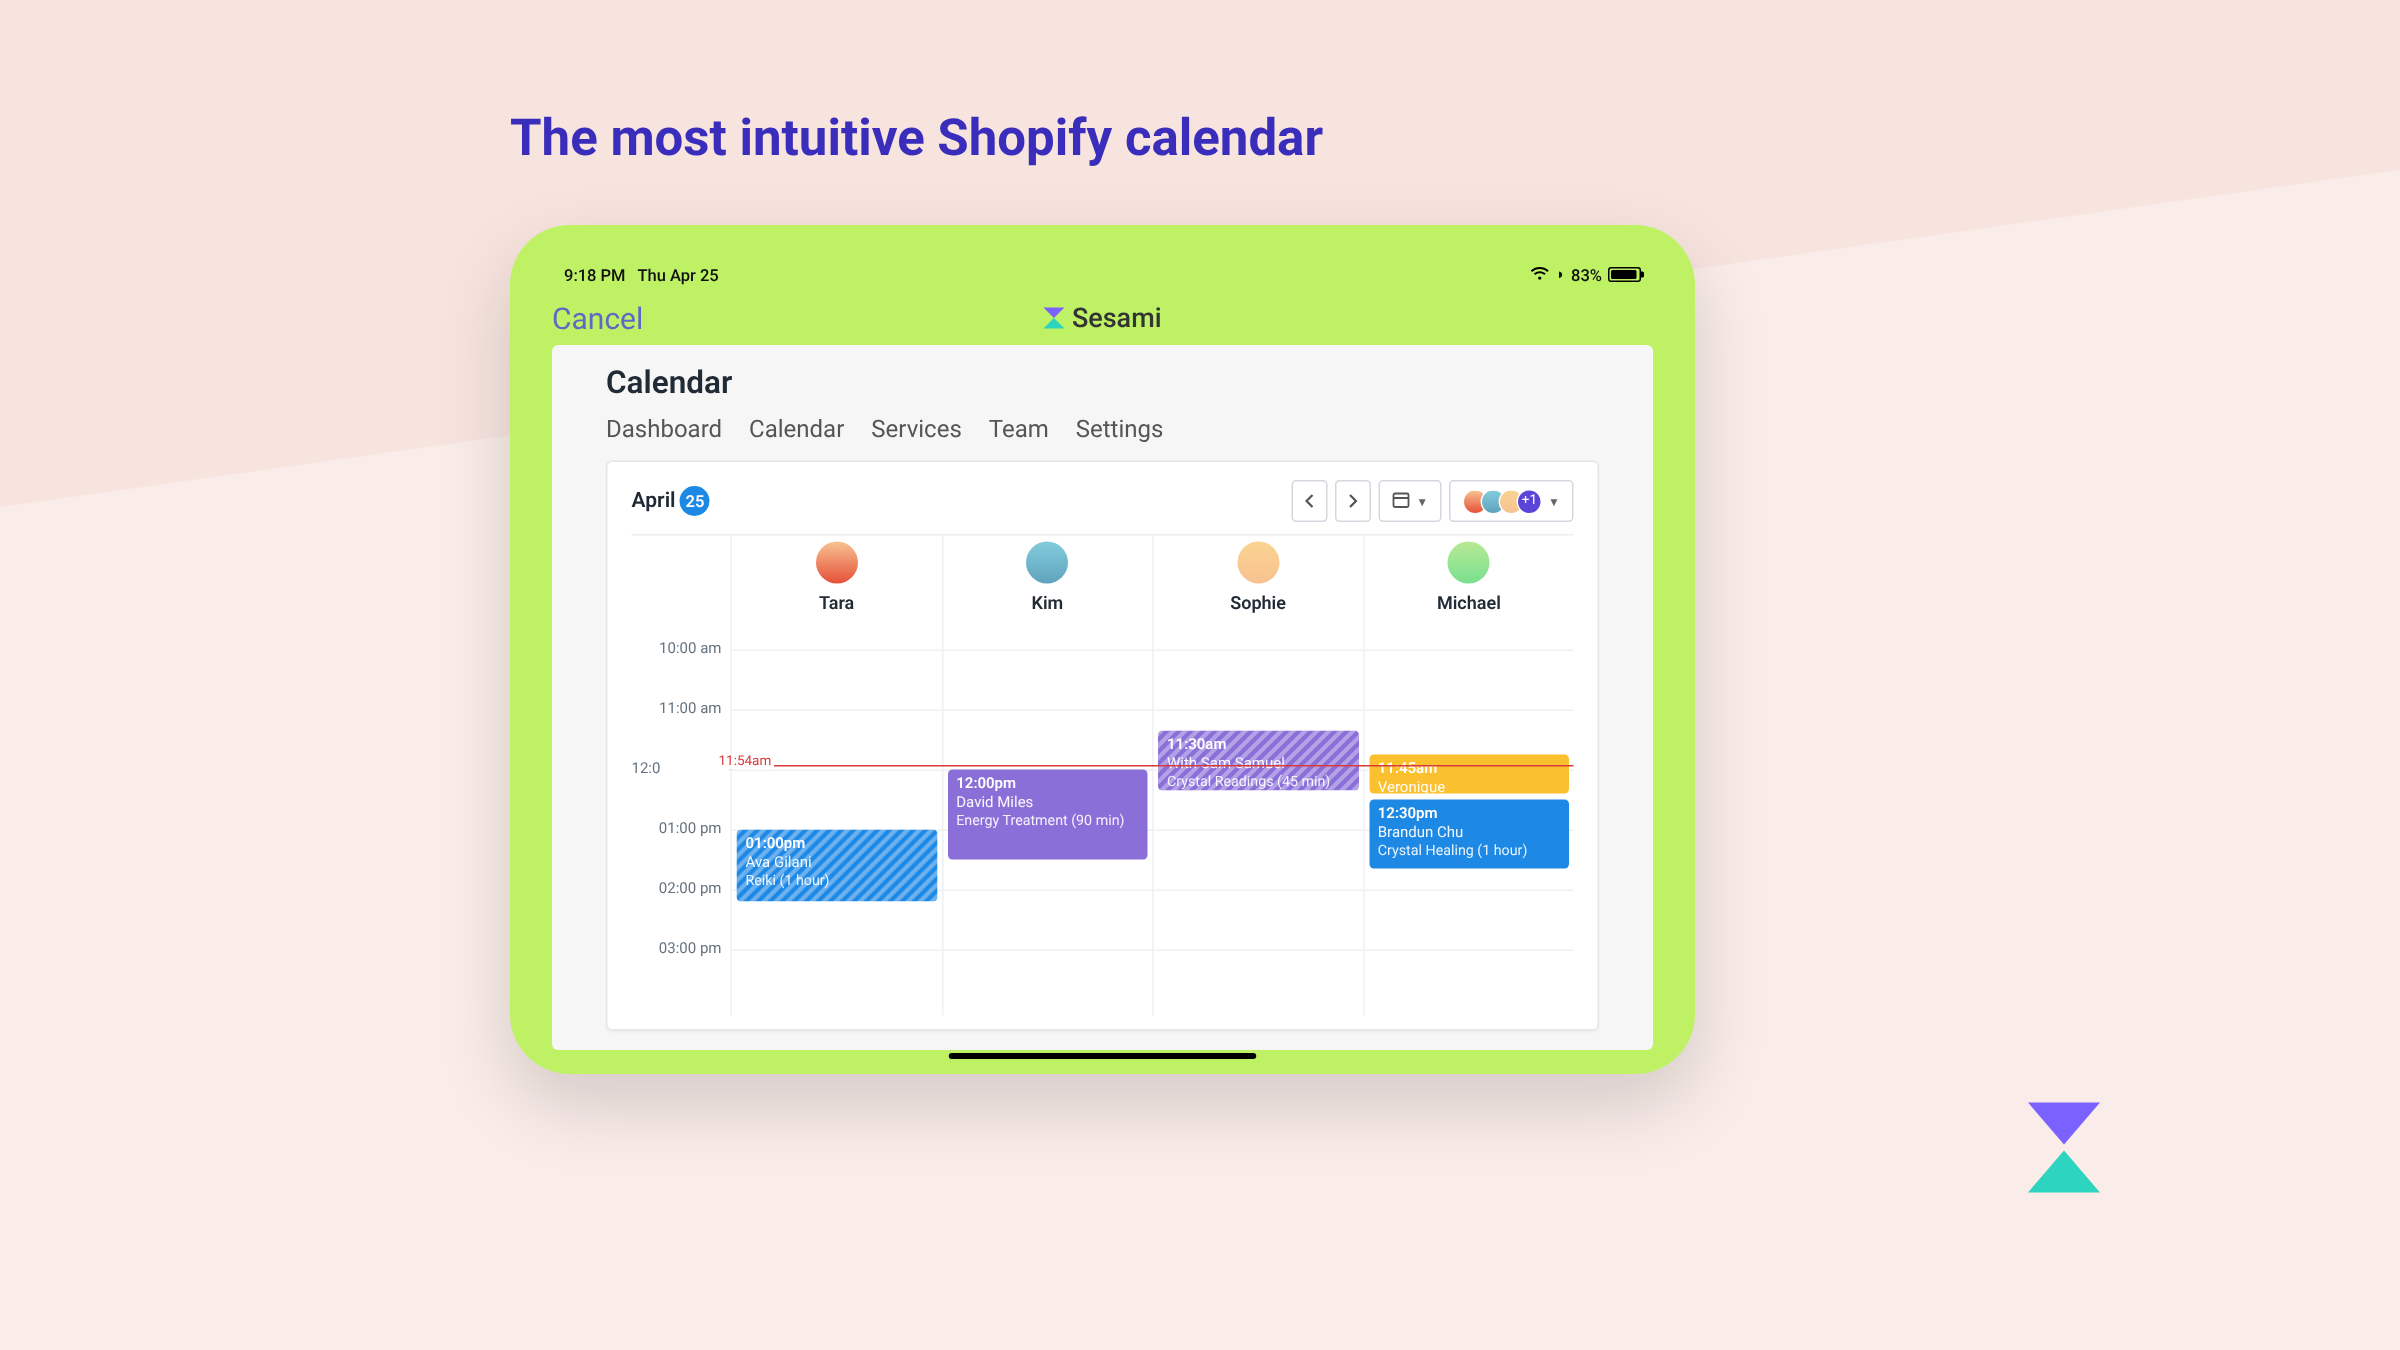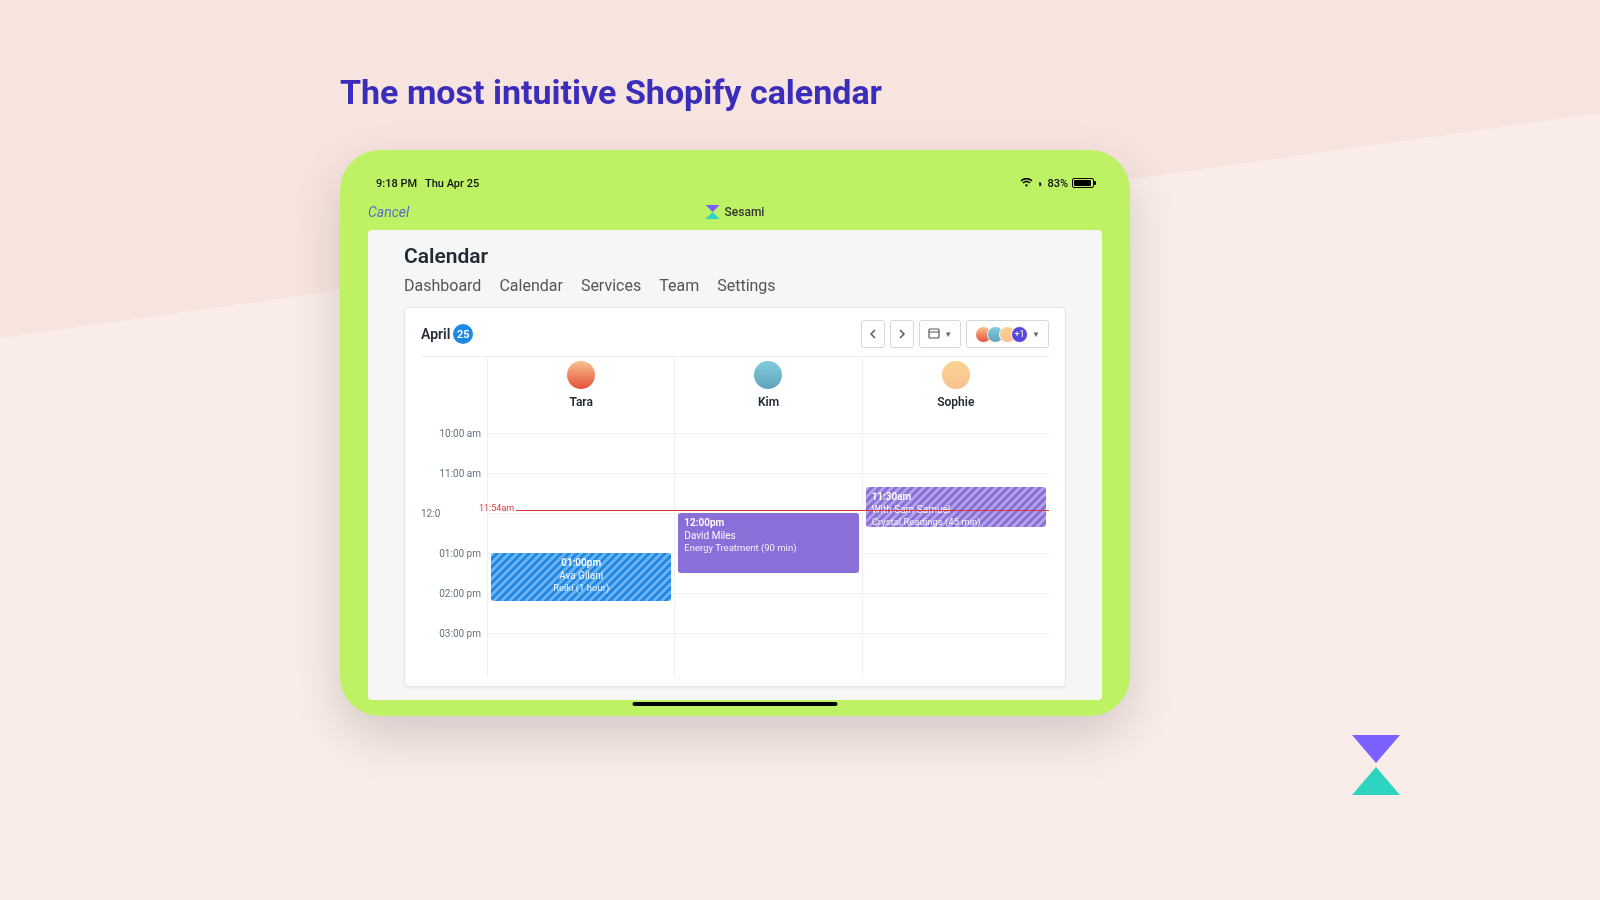--- a/index.html
+++ b/index.html
@@ -8,22 +8,22 @@
 .headline{ position:absolute; left:340px; top:72px; font-size:34px; font-weight:700; color:#3b2dbb; }
 
 .tablet{ position:absolute; left:340px; top:150px; width:790px; height:566px; background:#bef264; border-radius:40px; box-shadow:0 20px 50px rgba(0,0,0,.15); padding:24px 28px 20px; }
 .tablet::after{ content:""; position:absolute; bottom:10px; left:50%; transform:translateX(-50%); width:205px; height:4px; background:#000; border-radius:3px; }
 
 .statusbar{ display:flex; justify-content:space-between; align-items:center; font-size:11px; font-weight:500; color:#111; padding:0 8px; height:18px; }
 .sb-right{ display:flex; align-items:center; gap:4px; }
 .wifi{ display:inline-block; } .moon{font-size:10px;} .batt{ width:22px; height:10px; border:1px solid #000; border-radius:2px; position:relative; display:inline-block;} .batt::after{content:"";position:absolute;right:-3px;top:2px;width:2px;height:4px;background:#000;border-radius:0 1px 1px 0;} .batt::before{content:"";position:absolute;left:1px;top:1px;bottom:1px;width:83%;background:#000;border-radius:1px;}
 
 .navbar{ display:flex; align-items:center; justify-content:space-between; height:32px; margin-top:4px; position:relative;}
-.cancel{ color:#5c6ac4; font-size:14px; cursor:pointer;font-style:italic;}
-.brand{ position:absolute; left:50%; transform:translateX(-50%); display:flex; align-items:center; gap:5px; font-size:12px; font-weight:500; color:#333;justify-content:flex-end;}
+.cancel{ color:#5c6ac4; font-size:20px; cursor:pointer;}
+.brand{ position:absolute; left:50%; transform:translateX(-50%); display:flex; align-items:center; gap:5px; font-size:18px; font-weight:500; color:#333;justify-content:flex-end;}
 .brand-logo{ width:14px; height:14px; position:relative;}
 .brand-logo::before{content:"";position:absolute;top:0;left:0;border-left:7px solid transparent;border-right:7px solid transparent;border-top:7px solid #7b61ff;}
 .brand-logo::after{content:"";position:absolute;bottom:0;left:0;border-left:7px solid transparent;border-right:7px solid transparent;border-bottom:7px solid #2dd4bf;}
 
 .page{ background:#f6f6f7; border-radius:4px; margin-top:2px; padding:14px 36px 18px; height:470px;}
 .page-title{ font-size:21px; font-weight:600; color:#212b36; margin-bottom:8px;}
 .tabs{ display:flex; gap:18px; font-size:16px; color:#555; margin-bottom:12px;}
 .tab{ cursor:pointer; }
 
 .card{ background:#fff; border:1px solid #e4e6ea; border-radius:4px; box-shadow:0 1px 2px rgba(0,0,0,.05); padding:12px 16px 0; height:380px; position:relative; overflow:hidden;}
@@ -57,21 +57,21 @@
 .nowtext{ position:absolute; left:20px; top:-7px; font-size:9px; color:#d83a3a; background:#fff; padding:0 2px;margin-left:28px;}
 
 .event{ position:absolute; left:3px; right:3px; border-radius:3px; padding:4px 6px; color:#fff; font-size:10px; line-height:1.25; overflow:hidden; z-index:3; cursor:pointer;}
 .event .et{ font-weight:600; font-size:10px;}
 .event .en{ opacity:.95;}
 .event .ed{ opacity:.9; font-size:9.5px;}
 .c-blue{ background:#1e88e5;}
 .c-purp{ background:#8b6fd8;}
 .c-yell{ background:#fbc02d;}
 .hatch{ background-image:linear-gradient(135deg, rgba(255,255,255,.35) 25%, transparent 25%, transparent 50%, rgba(255,255,255,.35) 50%, rgba(255,255,255,.35) 75%, transparent 75%);background-size:8px 8px;}
-.hatch.c-blue{background-color:#1e88e5;text-align:center;} .hatch.c-purp{background-color:#8b6fd8;}
+.hatch.c-blue{background-color:#1e88e5;} .hatch.c-purp{background-color:#8b6fd8;}
 
 .corner-logo{ position:absolute; right:200px; bottom:105px; width:48px; height:60px;}
 .corner-logo::before{content:"";position:absolute;top:0;left:0;border-left:24px solid transparent;border-right:24px solid transparent;border-top:28px solid #7b61ff;}
 .corner-logo::after{content:"";position:absolute;bottom:0;left:0;border-left:24px solid transparent;border-right:24px solid transparent;border-bottom:28px solid #2dd4bf;}
 </style>
 </head>
 <body>
 
 <div class="headline">The most intuitive Shopify calendar</div>
 
@@ -204,20 +204,35 @@
               <span class="avatar av2"></span>
               <span class="pname">Sophie</span>
             </div>
             <div class="event hatch c-purp" style="top:130px;height:40px">
               <div class="et">11:30am</div>
               <div class="en">With Sam Samuel</div>
               <div class="ed">Crystal Readings (45 min)</div>
             </div>
           </div>
 
+          <div class="col">
+            <div class="col-head">
+              <span class="avatar av3"></span>
+              <span class="pname">Michael</span>
+            </div>
+            <div class="event c-yell" style="top:146px;height:26px">
+              <div class="et">11:45am</div>
+              <div class="en">Veronique</div>
+            </div>
+            <div class="event c-blue" style="top:176px;height:46px">
+              <div class="et">12:30pm</div>
+              <div class="en">Brandun Chu</div>
+              <div class="ed">Crystal Healing (1 hour)</div>
+            </div>
+          </div>
 
         </div>
       </div>
     </div>
   </div>
 
 </div>
 
 <div class="corner-logo"></div>
 

